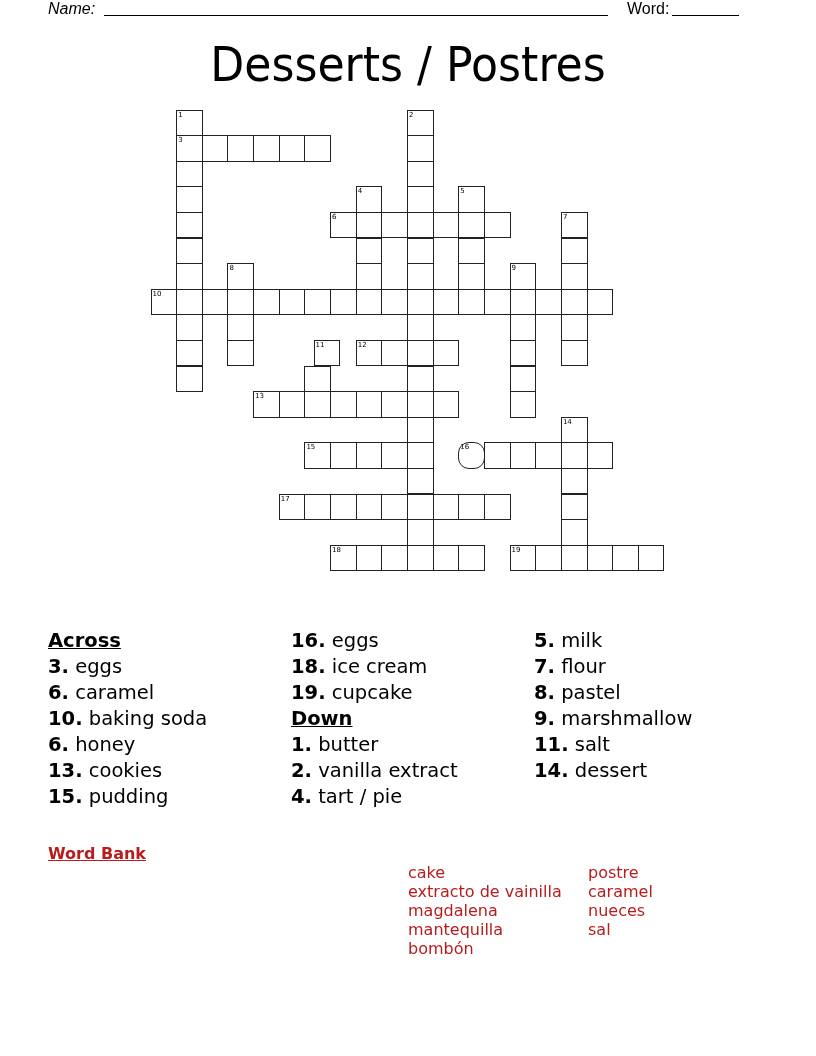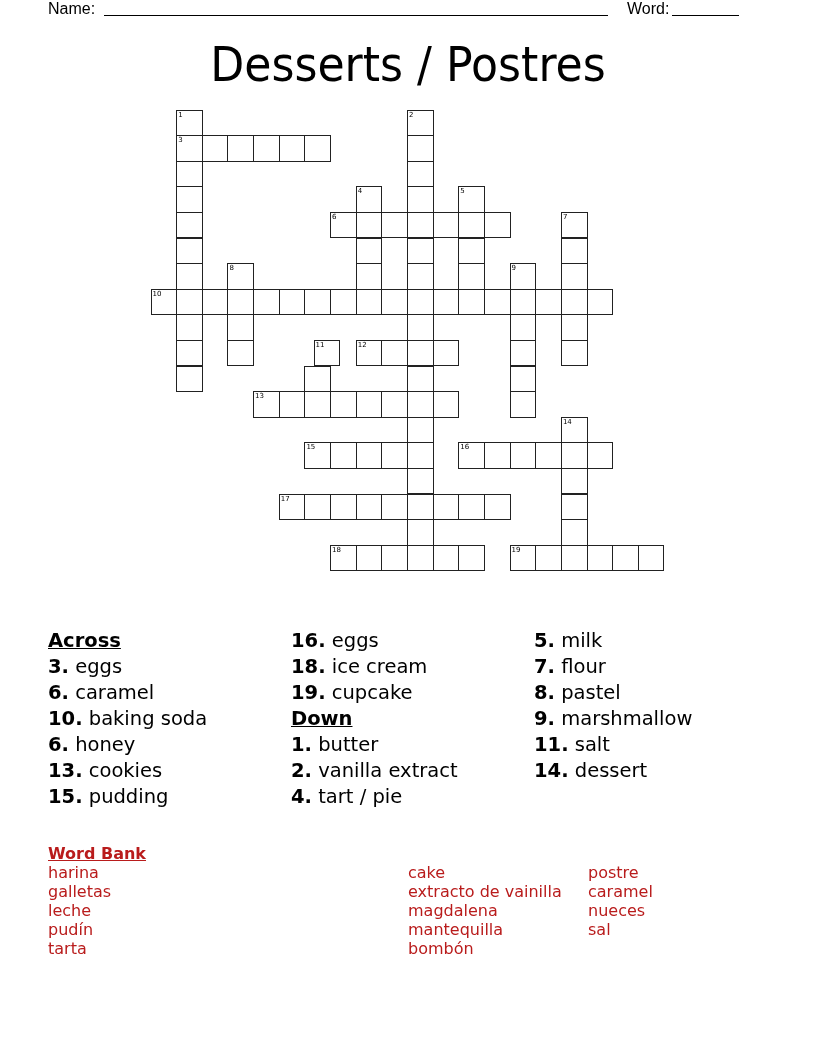--- a/index.html
+++ b/index.html
@@ -2,21 +2,21 @@
 <html><head>
 <meta charset="utf-8">
 <style>
   html, body { margin: 0; padding: 0; background: #ffffff; }
   body { width: 816px; height: 1056px; position: relative; overflow: hidden; color: #000; }
   .header-line {
     position: absolute; top: 0; left: 48px; width: 700px; height: 20px;
     font-family: "Liberation Sans", sans-serif; font-size: 16px; line-height: 18px;
   }
   .header-line span { position: absolute; top: 0; white-space: pre; }
-  .name-label { left: 0; }
+  .name-label { left: 0; font-style: italic; }
   .name-blank { left: 56px; top: 2px; width: 504px; border-bottom: 1px solid #000; height: 15px; }
   .date-label { left: 579px; }
   .date-blank { left: 624px; top: 2px; width: 67px; border-bottom: 1px solid #000; height: 15px; }
 
   .title {
     position: absolute; top: 32px; left: 0; width: 816px; text-align: center;
     font-family: "DejaVu Sans", sans-serif; font-size: 48px; line-height: 64px;
     letter-spacing: 0px; transform: scaleX(0.92);
   }
 
@@ -185,21 +185,21 @@
     <div class="cell" style="left: 561.4px; top: 468.4px;"></div>
     <div class="cell" style="left: 561.4px; top: 494px;"></div>
     <div class="cell" style="left: 561.4px; top: 519.6px;"></div>
     <div class="cell" style="left: 561.4px; top: 545.2px;"></div>
     <div class="cell" style="left: 304.9px; top: 442.8px;">
       <span class="num">15</span>
     </div>
     <div class="cell" style="left: 330.55px; top: 442.8px;"></div>
     <div class="cell" style="left: 356.2px; top: 442.8px;"></div>
     <div class="cell" style="left: 381.85px; top: 442.8px;"></div>
-    <div class="cell" style="left: 458.8px; top: 442.8px;">
+    <div class="cell" style="left: 458.8px; top: 442.8px; border-radius: 11px;">
       <span class="num">16</span>
     </div>
     <div class="cell" style="left: 484.45px; top: 442.8px;"></div>
     <div class="cell" style="left: 510.1px; top: 442.8px;"></div>
     <div class="cell" style="left: 535.75px; top: 442.8px;"></div>
     <div class="cell" style="left: 587.05px; top: 442.8px;"></div>
     <div class="cell" style="left: 279.25px; top: 494px;">
       <span class="num">17</span>
     </div>
     <div class="cell" style="left: 304.9px; top: 494px;"></div>
@@ -250,27 +250,20 @@
     <div class="clue"><span class="n">8.</span> <span>pastel</span></div>
     <div class="clue"><span class="n">9.</span> <span>marshmallow</span></div>
     <div class="clue"><span class="n">11.</span> <span>salt</span></div>
     <div class="clue"><span class="n">14.</span> <span>dessert</span></div>
   </div>
 </div>
 
 <div class="wordbank">
   <div class="wb-title">Word Bank</div>
   <div class="wb-grid">
-    <div class="wb-col" style="left:0px">
-      <div class="wb-item">harina</div>
-      <div class="wb-item">galletas</div>
-      <div class="wb-item">leche</div>
-      <div class="wb-item">pudín</div>
-      <div class="wb-item">tarta</div>
-    </div>
     <div class="wb-col" style="left:360px">
       <div class="wb-item">cake</div>
       <div class="wb-item">extracto de vainilla</div>
       <div class="wb-item">magdalena</div>
       <div class="wb-item">mantequilla</div>
       <div class="wb-item">bombón</div>
     </div>
     <div class="wb-col" style="left:540px">
       <div class="wb-item">postre</div>
       <div class="wb-item">caramel</div>

